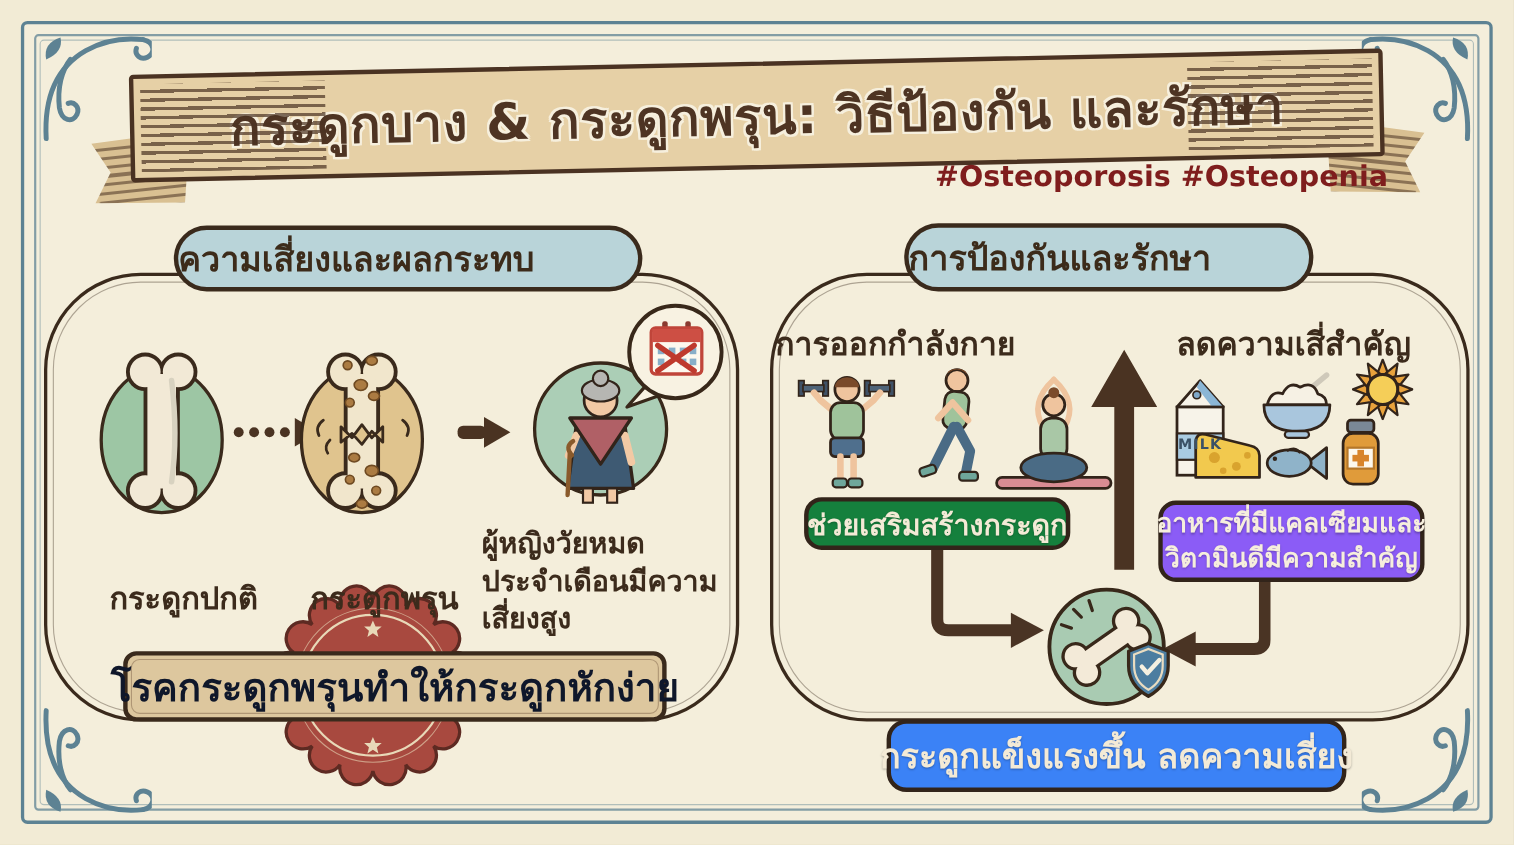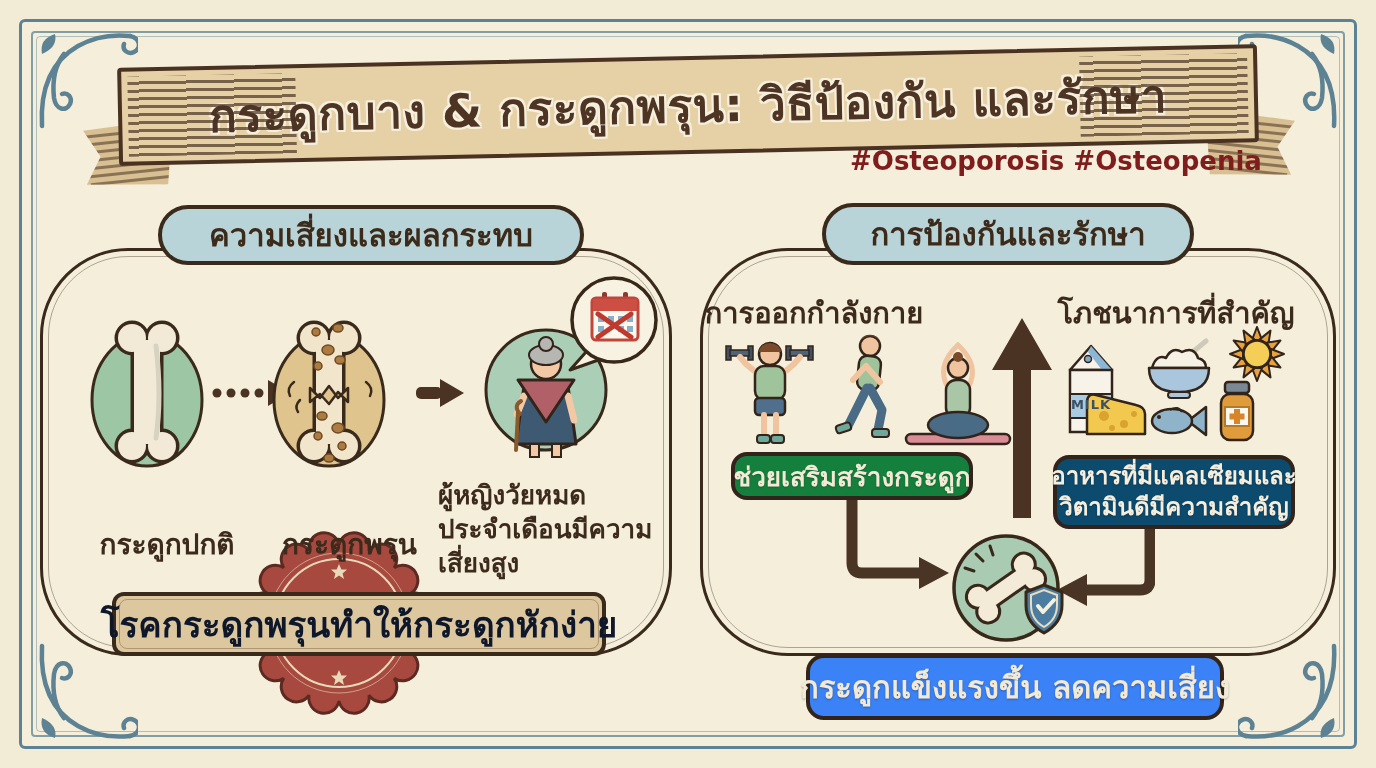--- a/index.html
+++ b/index.html
@@ -40,36 +40,36 @@
     text-shadow:2px 0 0 #f6efdd,-2px 0 0 #f6efdd,0 2px 0 #f6efdd,0 -2px 0 #f6efdd,
       2px 2px 0 #f6efdd,-2px 2px 0 #f6efdd,2px -2px 0 #f6efdd,-2px -2px 0 #f6efdd;}
   .hashtags{position:absolute;left:850px;top:146px;width:312px;height:34px;
     font-size:26px;font-weight:700;color:#7f1d1d;white-space:nowrap;}
   
   .panel{position:absolute;border:3px solid #3a2a1c;border-radius:88px;box-sizing:border-box;}
   .panel::after{content:"";position:absolute;inset:5px;border:1.5px solid rgba(58,42,28,.38);border-radius:80px;}
   .panel-left{left:40px;top:248px;width:632px;height:408px;}
   .panel-right{left:700px;top:248px;width:636px;height:408px;}
   .pill{position:absolute;background:#b9d4d9;border:4px solid #3a2a1c;border-radius:34px;
-    box-sizing:border-box;display:flex;align-items:center;justify-content:center;
+    box-sizing:border-box;display:flex;align-items:center;justify-content:flex-start;
     font-size:31px;font-weight:700;color:#3c2b1a;white-space:nowrap;z-index:6;}
   .pill-left{left:158px;top:205px;width:426px;height:60px;}
   .pill-right{left:822px;top:203px;width:372px;height:62px;}
   
   .stage-label{position:absolute;font-size:28px;font-weight:700;color:#3c2b1c;
     text-align:center;white-space:nowrap;z-index:4;margin-top:36px;}
   .multi-label{position:absolute;font-size:26px;font-weight:700;color:#3c2b1c;
     text-align:left;line-height:34px;z-index:4;}
   .sec-heading{position:absolute;font-size:29px;font-weight:700;color:#3c2b1c;
     text-align:center;white-space:nowrap;z-index:4;}
   .callout-blue{position:absolute;background:#15803d;border:4px solid #32241a;border-radius:16px;
     box-sizing:border-box;display:flex;align-items:center;justify-content:center;
     font-size:26px;font-weight:700;color:#f3ead6;white-space:nowrap;z-index:5;
     text-shadow:0 1px 2px rgba(0,0,0,.25);}
-  .callout-red{position:absolute;background:#0c4a6e;border:4px solid #32241a;border-radius:16px;
+  .callout-red{position:absolute;background:#8b5cf6;border:4px solid #32241a;border-radius:16px;
     box-sizing:border-box;display:flex;flex-direction:column;align-items:center;justify-content:center;
     font-size:24px;font-weight:700;color:#f6eedd;line-height:31px;white-space:nowrap;z-index:5;
     text-shadow:0 1px 2px rgba(0,0,0,.25);}
   .banner-tan{position:absolute;left:112px;top:592px;width:494px;height:64px;
     background:#ddc79e;border:4px solid #3a2a1c;border-radius:12px;box-sizing:border-box;
     display:flex;align-items:center;justify-content:center;z-index:5;
     font-size:35px;font-weight:700;color:#0f172a;white-space:nowrap;}
   .banner-tan::after{content:"";position:absolute;inset:3px;border:1px solid rgba(90,60,40,.35);border-radius:8px;}
   .banner-blue{position:absolute;left:806px;top:654px;width:418px;height:66px;
     background:#3b82f6;border:4px solid #32241a;border-radius:18px;box-sizing:border-box;
@@ -263,21 +263,21 @@
   <div class="banner-tan">
     <span>โรคกระดูกพรุนทำให้กระดูกหักง่าย</span>
   </div>
 
   <section class="panel panel-right"></section>
   <div class="pill pill-right">
     <span>การป้องกันและรักษา</span>
   </div>
 
   <div class="sec-heading" style="left:694px;top:290px;width:240px">การออกกำลังกาย</div>
-  <div class="sec-heading" style="left:1056px;top:290px;width:240px">โภชนาการที่สำคัญ</div>
+  <div class="sec-heading" style="left:1056px;top:290px;width:240px">ลดความเสี่สำคัญ</div>
 
   <svg class="abs icon" style="left:724px;top:330px" width="92" height="120" viewBox="0 0 92 120">
     <g stroke="#32241a" stroke-width="1.5" fill="#3f5166">
       <rect x="2" y="16" width="5" height="14"></rect>
         <rect x="24" y="16" width="5" height="14"></rect>
       <rect x="62" y="16" width="5" height="14"></rect>
         <rect x="84" y="16" width="5" height="14"></rect>
     </g>
     <rect x="6" y="20" width="19" height="6" fill="#4e6378" stroke="#32241a" stroke-width="1.5"></rect>
     <rect x="66" y="20" width="19" height="6" fill="#4e6378" stroke="#32241a" stroke-width="1.5"></rect>

